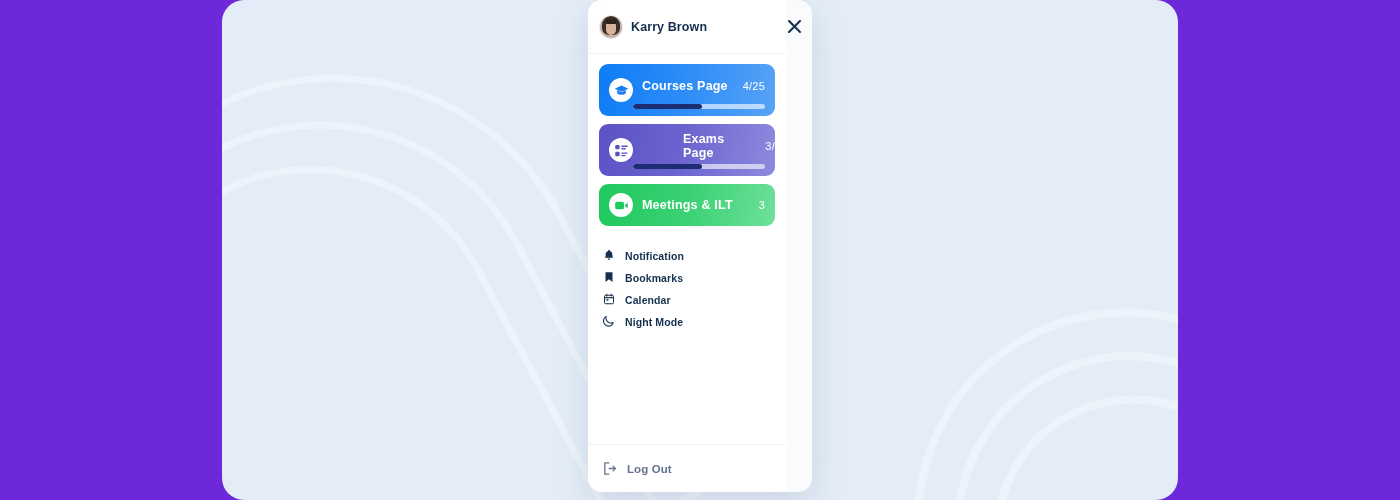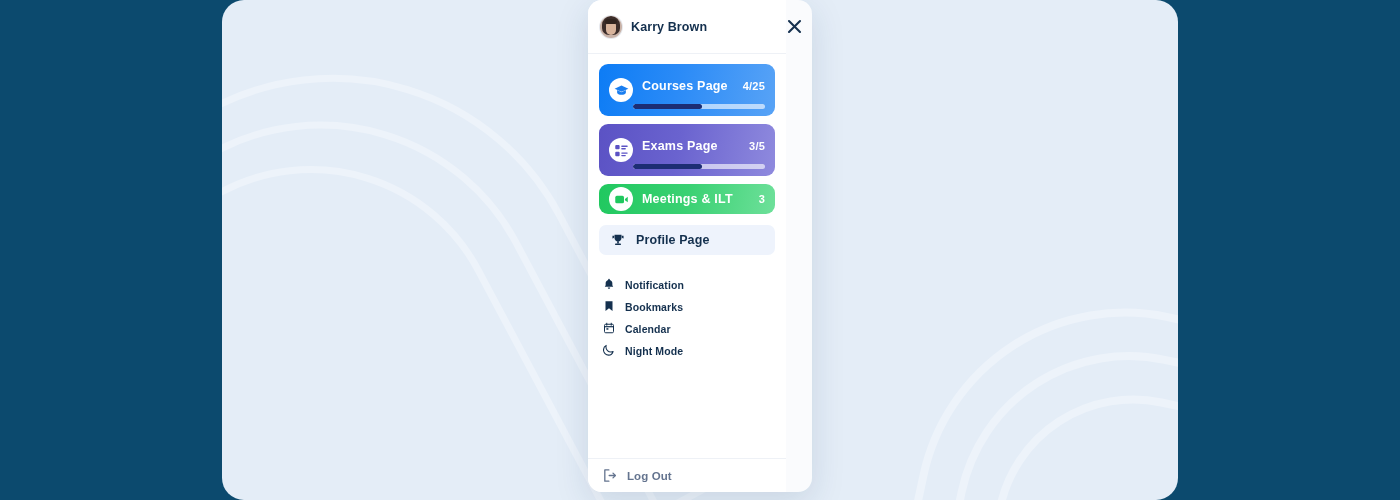--- a/index.html
+++ b/index.html
@@ -5,21 +5,21 @@
   html,body{margin:0;padding:0;}
   body{
     width:1400px;height:500px;
     background:#ffffff;
     font-family:"Liberation Sans", sans-serif;
     overflow:hidden;
   }
   .stage{
     position:relative;
     width:1400px;height:500px;
-    background:#0c4a6e;
+    background:#6d28d9;
   }
   
   .backdrop{
     position:absolute;
     left:222px;top:0px;
     width:956px;height:500px;
     background:#e4edf7;
     border-radius:22px;
     overflow:hidden;
   }
@@ -130,48 +130,48 @@
   
   .card-body{
     flex:1 1 auto;
     padding:10px 11px 0 11px;
     box-sizing:border-box;
   }
 
   
   .big-card{
     position:relative;
-    height:30px;
+    height:42px;
     border-radius:9px;
     margin-bottom:8px;
     display:flex;align-items:center;
     padding:0 10px;
     box-sizing:border-box;
     cursor:pointer;
     overflow:hidden;
   }
   .big-card.has-bar{height:52px;}
   .bc-blue{background:linear-gradient(100deg,#0d7cf5 0%,#2b8bf7 45%,#58a3f6 100%);}
-  .bc-purple{background:linear-gradient(100deg,#5b52c4 0%,#6a63cf 45%,#8f8ade 100%);}
+  .bc-purple{background:linear-gradient(100deg,#5b52c4 0%,#6a63cf 45%,#8f8ade 100%);gap:41px;}
   .bc-green{background:linear-gradient(100deg,#20c85f 0%,#3ad173 50%,#6ee09a 100%);}
 
   .bc-icon{
     width:24px;height:24px;border-radius:50%;
     background:#ffffff;
     display:flex;align-items:center;justify-content:center;
     flex:0 0 auto;
   }
   .bc-label{
     margin-left:9px;
     color:#ffffff;font-size:12.5px;font-weight:bold;
     letter-spacing:.2px;
     flex:1 1 auto;
   }
   .bc-count{
-    color:#ffffff;font-size:11px;font-weight:bold;
+    color:#ffffff;font-size:11px;font-weight:normal;
     letter-spacing:.2px;
   }
   .bc-progress{
     position:absolute;
     left:34px;right:10px;bottom:7px;
     height:5px;border-radius:3px;
     background:rgba(255,255,255,.62);
     overflow:hidden;
   }
   .bc-progress > i{
@@ -220,21 +220,21 @@
     color:#14304e;
   }
   .link-label{
     margin-left:9px;
     font-size:10.5px;font-weight:bold;color:#14304e;
     letter-spacing:.1px;
   }
 
   
   .card-footer{
-    height:34px;flex:0 0 auto;
+    height:48px;flex:0 0 auto;
     border-top:1px solid #eef1f6;
     display:flex;align-items:center;
     padding:0 13px;
     box-sizing:border-box;
   }
   .logout-icon{
     width:16px;height:16px;flex:0 0 auto;
     display:flex;align-items:center;justify-content:center;
     color:#64748f;
   }
@@ -318,32 +318,20 @@
             <rect x="2" y="6" width="14" height="12" rx="2.6"></rect>
             <path d="M17.5 11 L22 7.6 L22 16.4 L17.5 13 Z"></path>
           </svg>
         </div>
         <div class="bc-label">Meetings &amp; ILT</div>
         <div class="bc-count">3</div>
       </div>
 
       <div class="pill-group">
 
-        <div class="pill">
-          <div class="pill-icon">
-            <svg width="14" height="14" viewBox="0 0 24 24" fill="currentColor">
-              <path d="M6 3 L18 3 L18 8.5 C18 11.8 15.3 14.4 12 14.4 C8.7 14.4 6 11.8 6 8.5 Z"></path>
-              <path d="M2.5 4.5 L5.5 4.5 L5.5 7 C5.5 8.6 4.2 9.3 2.5 9.3 Z"></path>
-              <path d="M21.5 4.5 L18.5 4.5 L18.5 7 C18.5 8.6 19.8 9.3 21.5 9.3 Z"></path>
-              <rect x="10.6" y="14" width="2.8" height="4"></rect>
-              <rect x="7" y="18" width="10" height="2.6" rx="1"></rect>
-            </svg>
-          </div>
-          <div class="pill-label">Profile Page</div>
-        </div>
 
 
       </div>
 
       <div class="links">
 
         <div class="link-row">
           <div class="link-icon">
             <svg width="12" height="12" viewBox="0 0 24 24" fill="currentColor">
               <path d="M12 1.5 C13 1.5 13.6 2.1 13.6 3 L13.6 3.9 C16.6 4.6 18.7 7.2 18.7 10.3 L18.7 14.4 L20.4 17.4 L3.6 17.4 L5.3 14.4 L5.3 10.3 C5.3 7.2 7.4 4.6 10.4 3.9 L10.4 3 C10.4 2.1 11 1.5 12 1.5 Z"></path>

